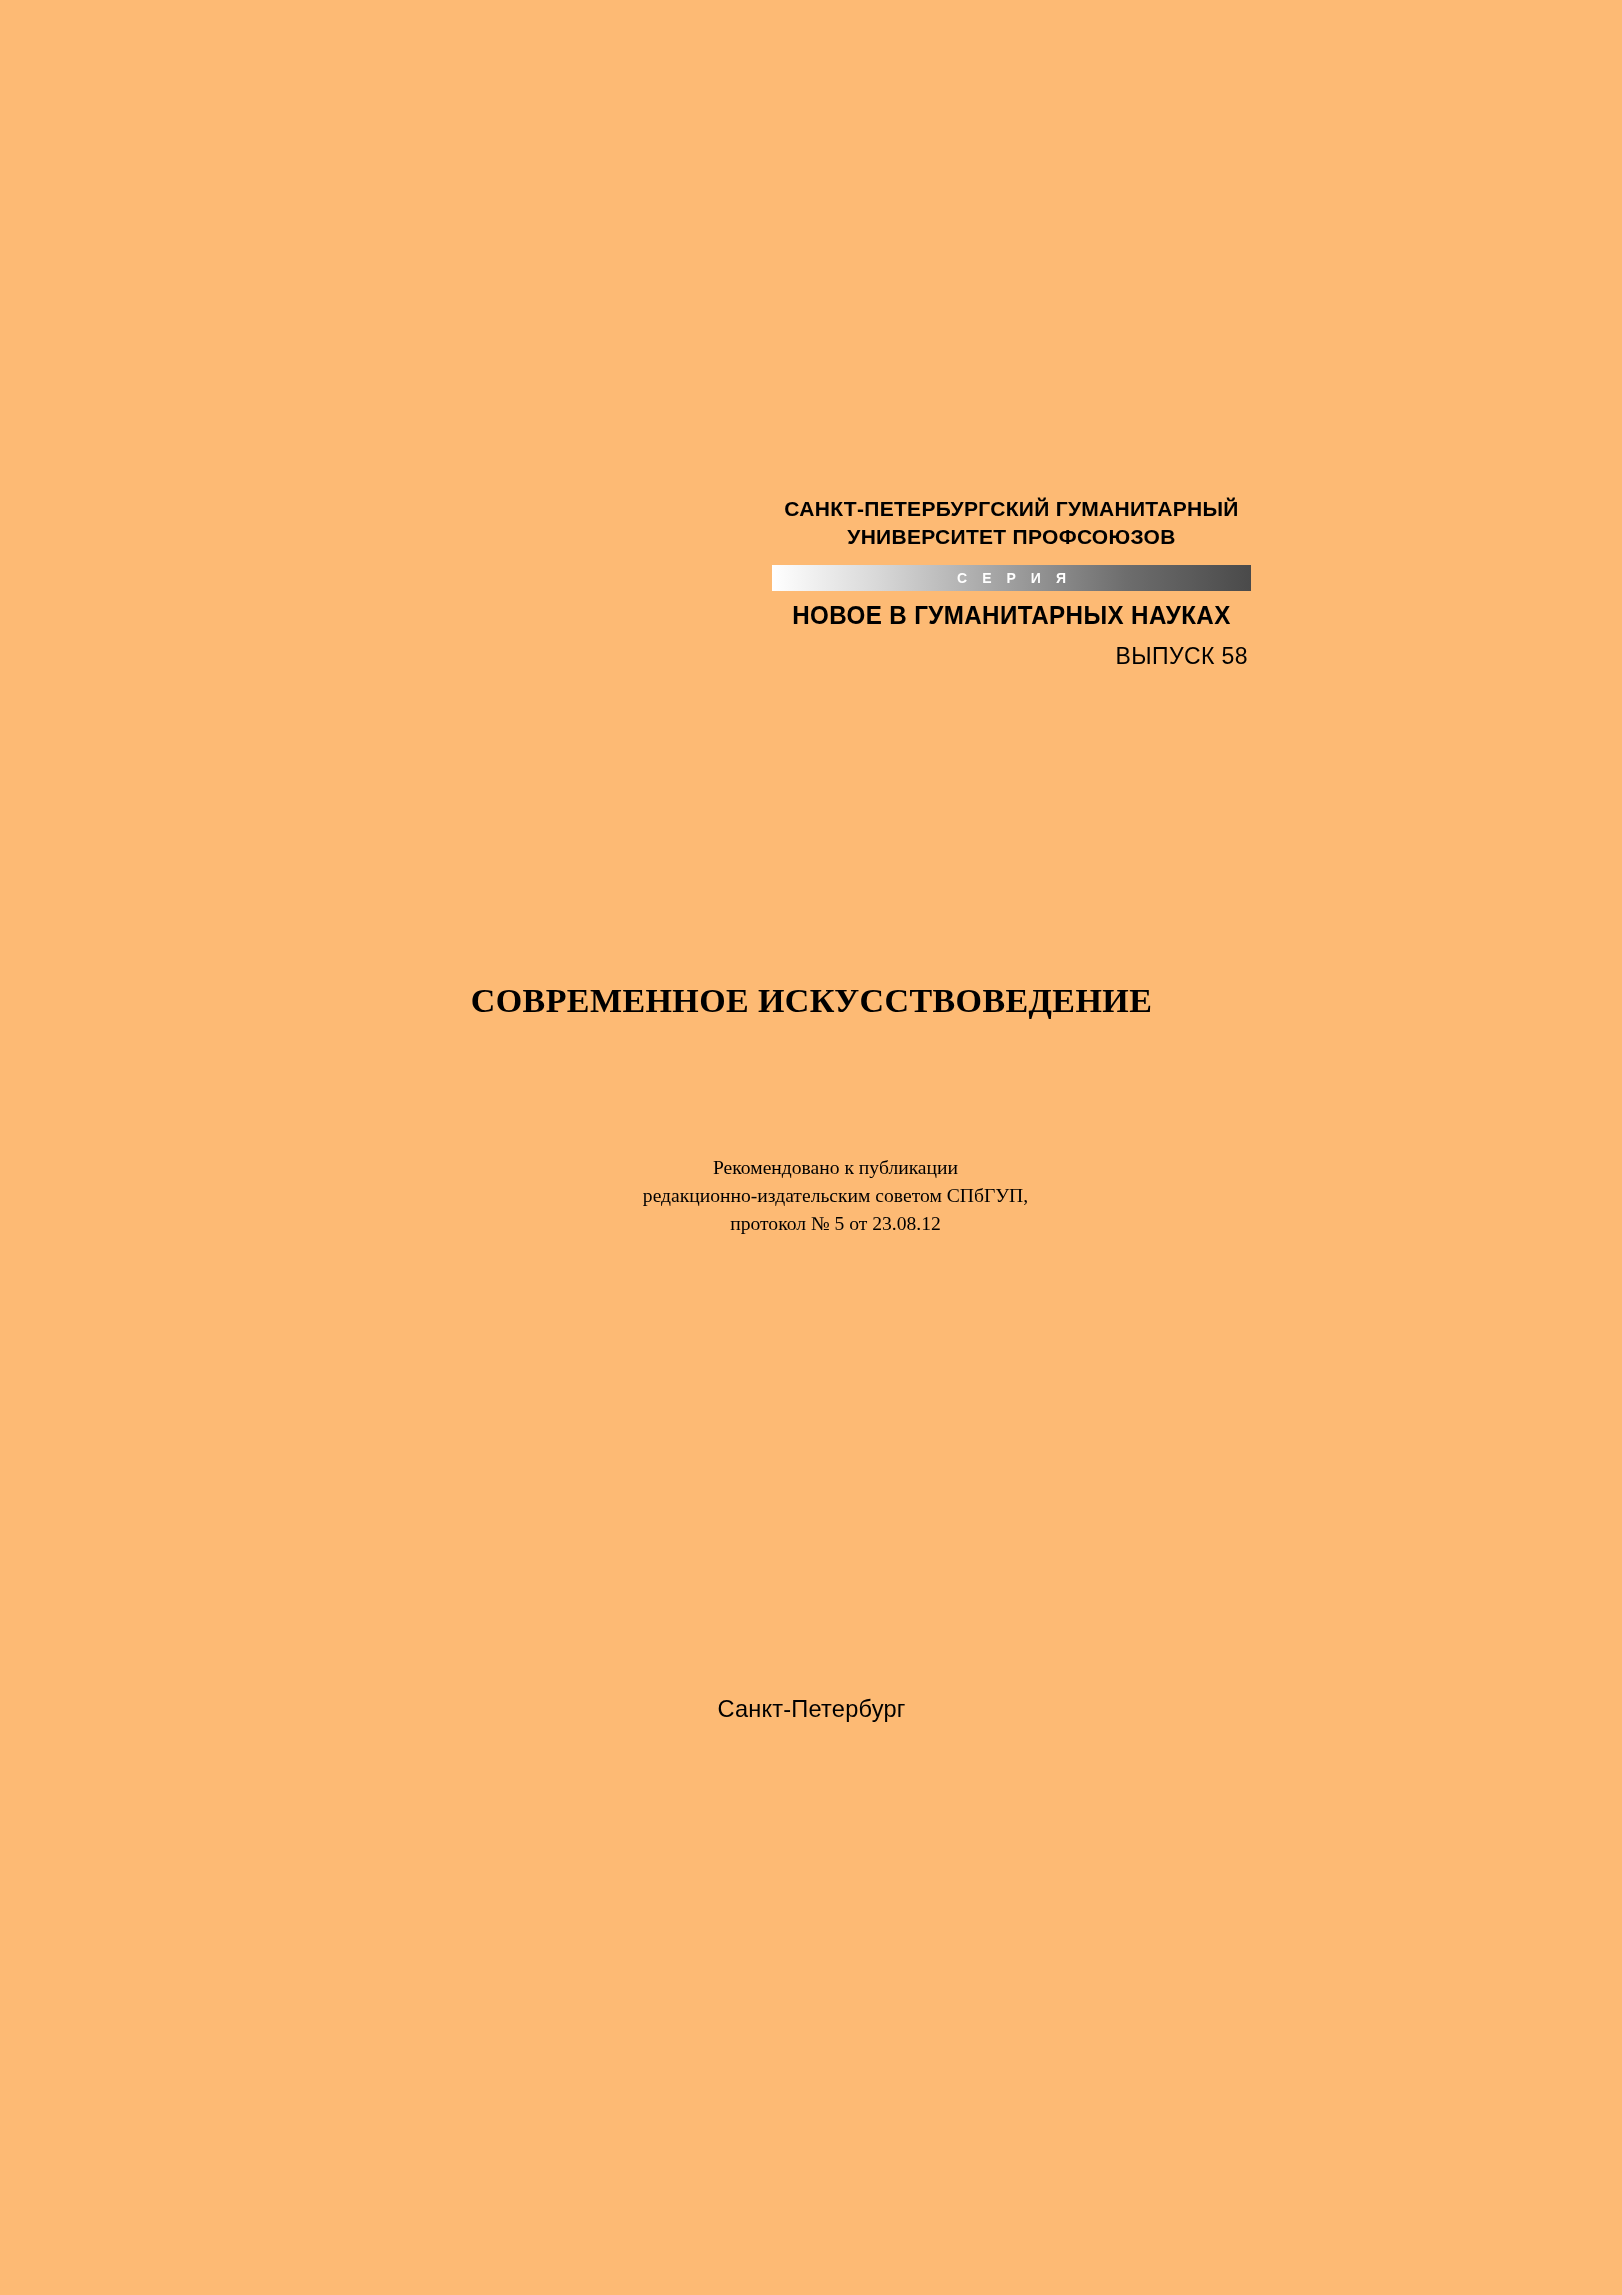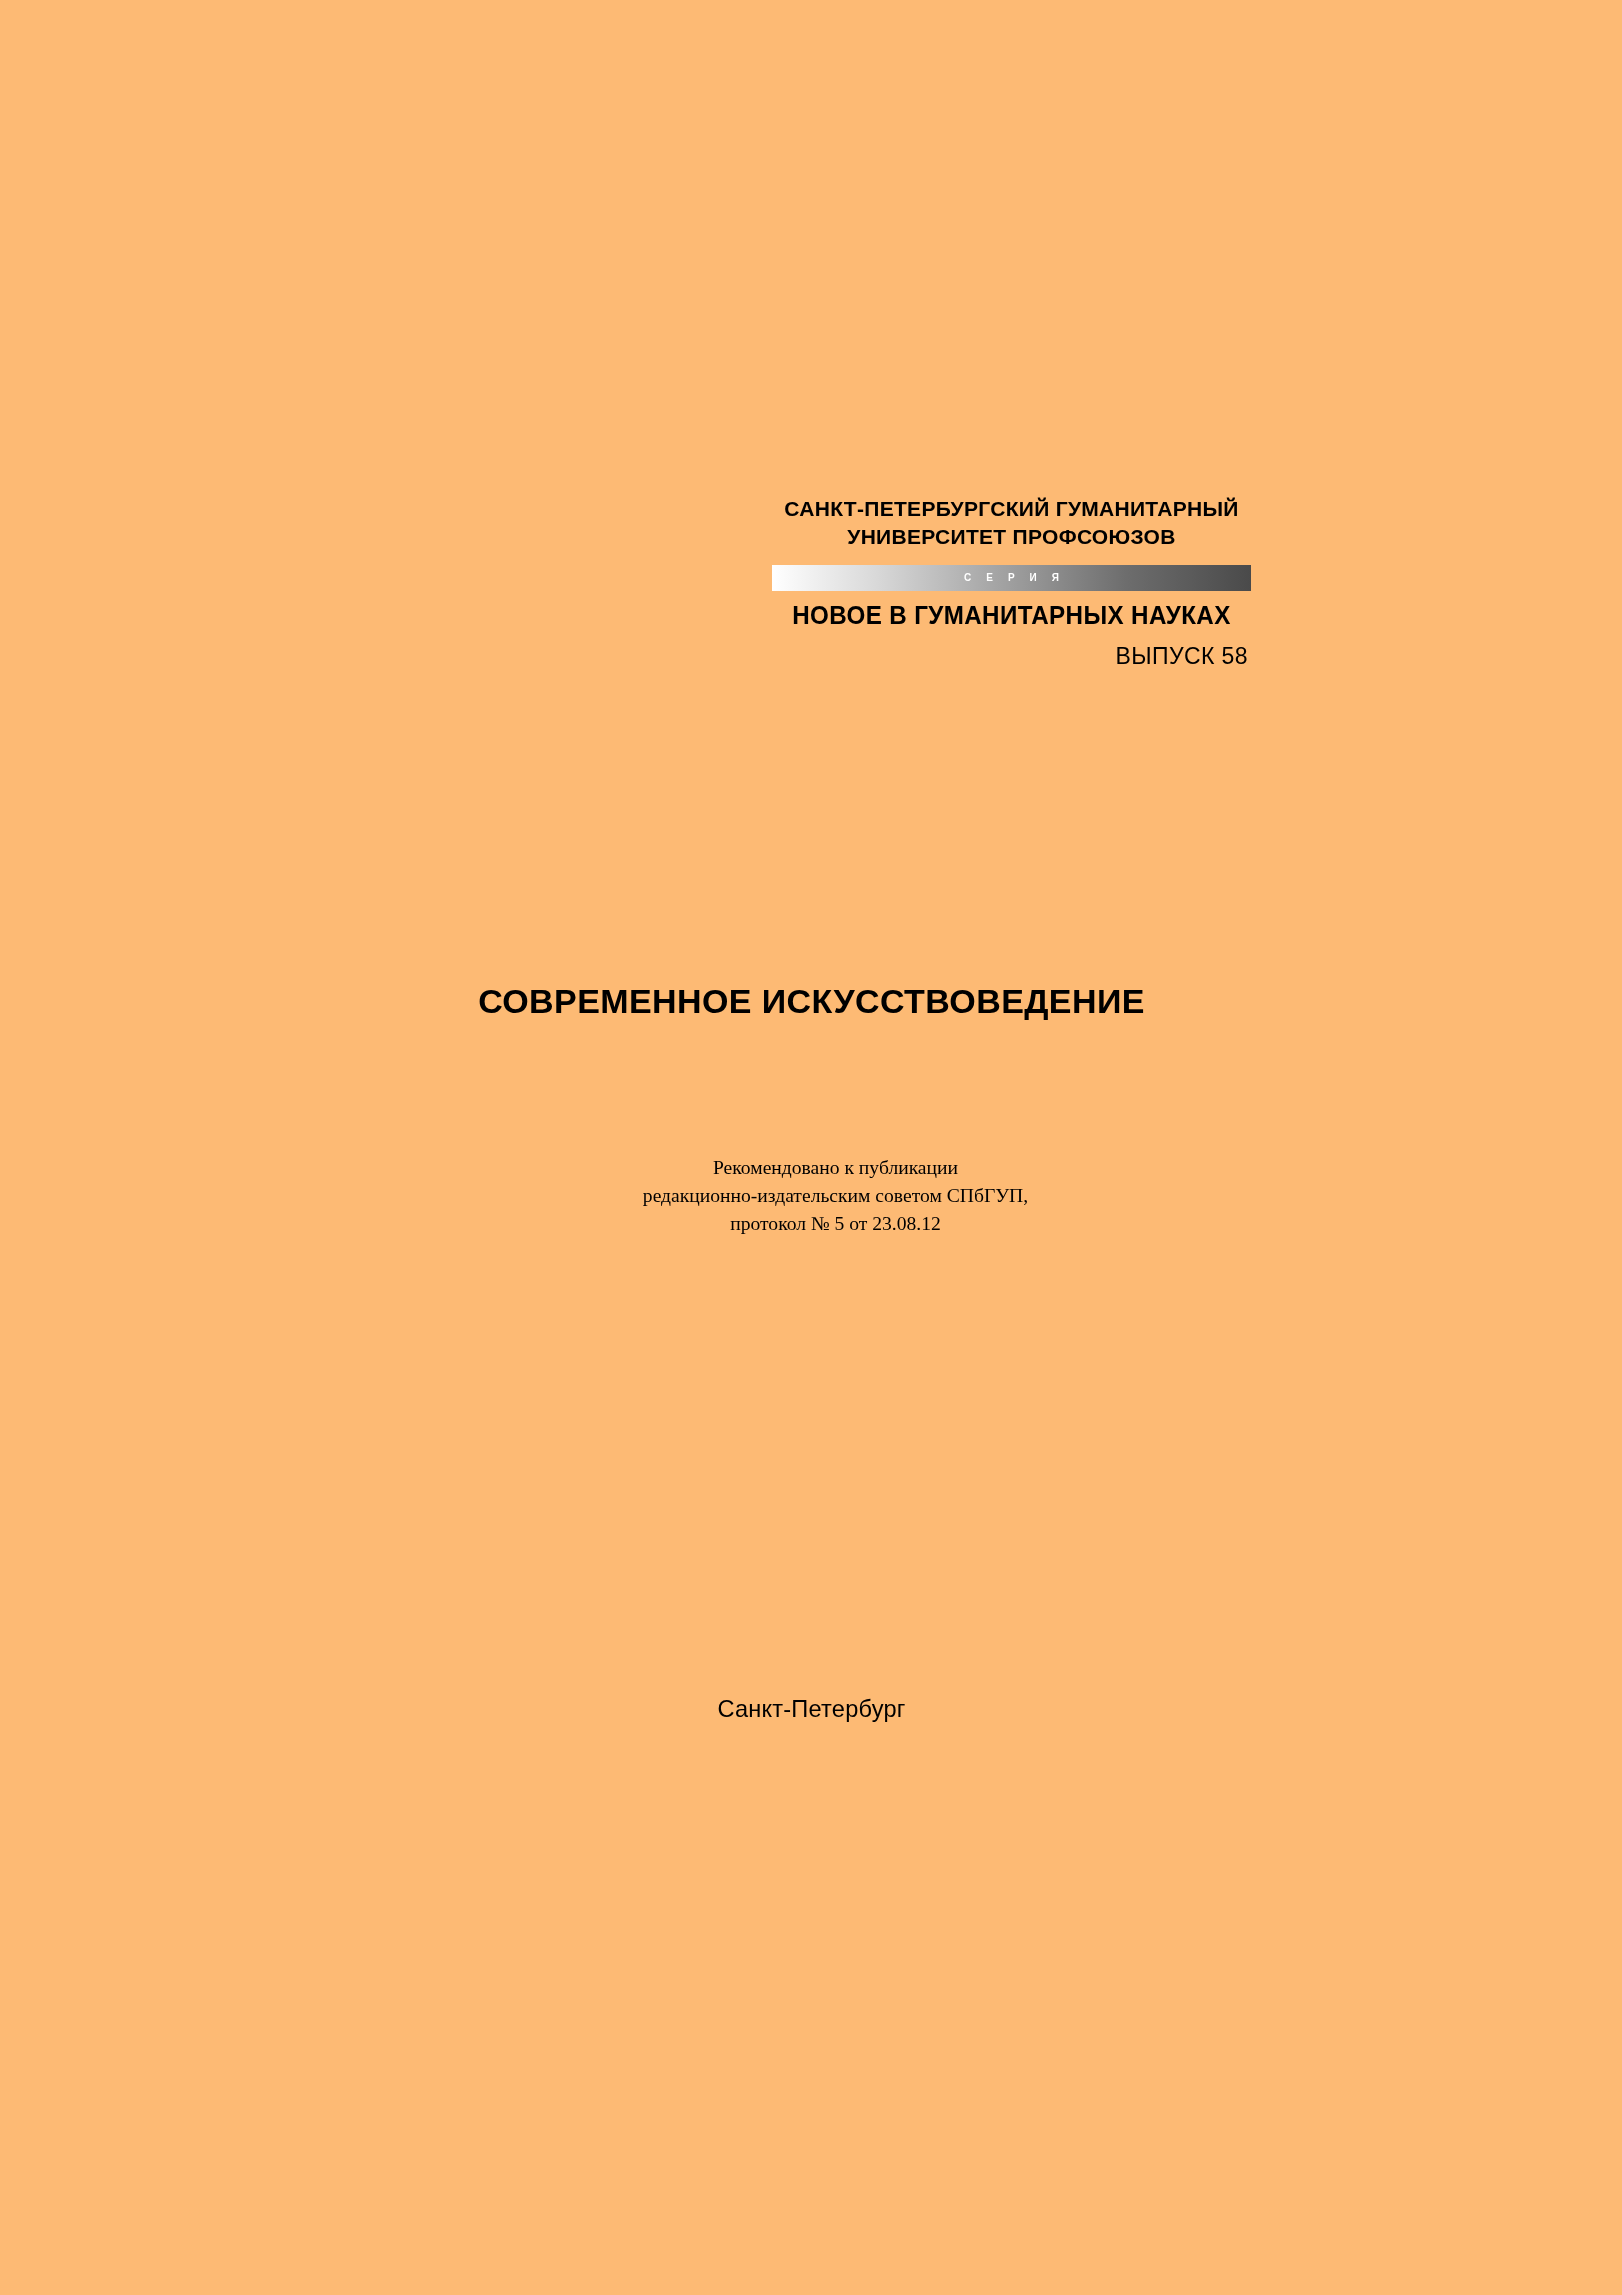--- a/index.html
+++ b/index.html
@@ -54,21 +54,21 @@
     position: relative;
   }
   .series-bar-text {
     position: absolute;
     inset: 0;
     display: flex;
     align-items: center;
     justify-content: center;
     font-family: "Liberation Sans", sans-serif;
     font-weight: bold;
-    font-size: 10px;
+    font-size: 14px;
     letter-spacing: 15px;
     text-indent: 15px;
     color: #ffffff;
   }
 
   .series-name {
     margin-top: 9.4px;
     font-family: "Liberation Sans", sans-serif;
     font-weight: bold;
     font-size: 26px;
@@ -87,21 +87,21 @@
 
   
   .title-block {
     position: absolute;
     left: 0;
     right: 0;
     top: 977px;
     text-align: center;
   }
   .title-line {
-    font-family: Liberation Sans, sans-serif;
+    font-family: Liberation Serif, serif;
     font-weight: bold;
     font-size: 34px;
     letter-spacing: 0.4px;
     line-height: 1.42;
     white-space: nowrap;
   }
 
   
   .note-block {
     position: absolute;

